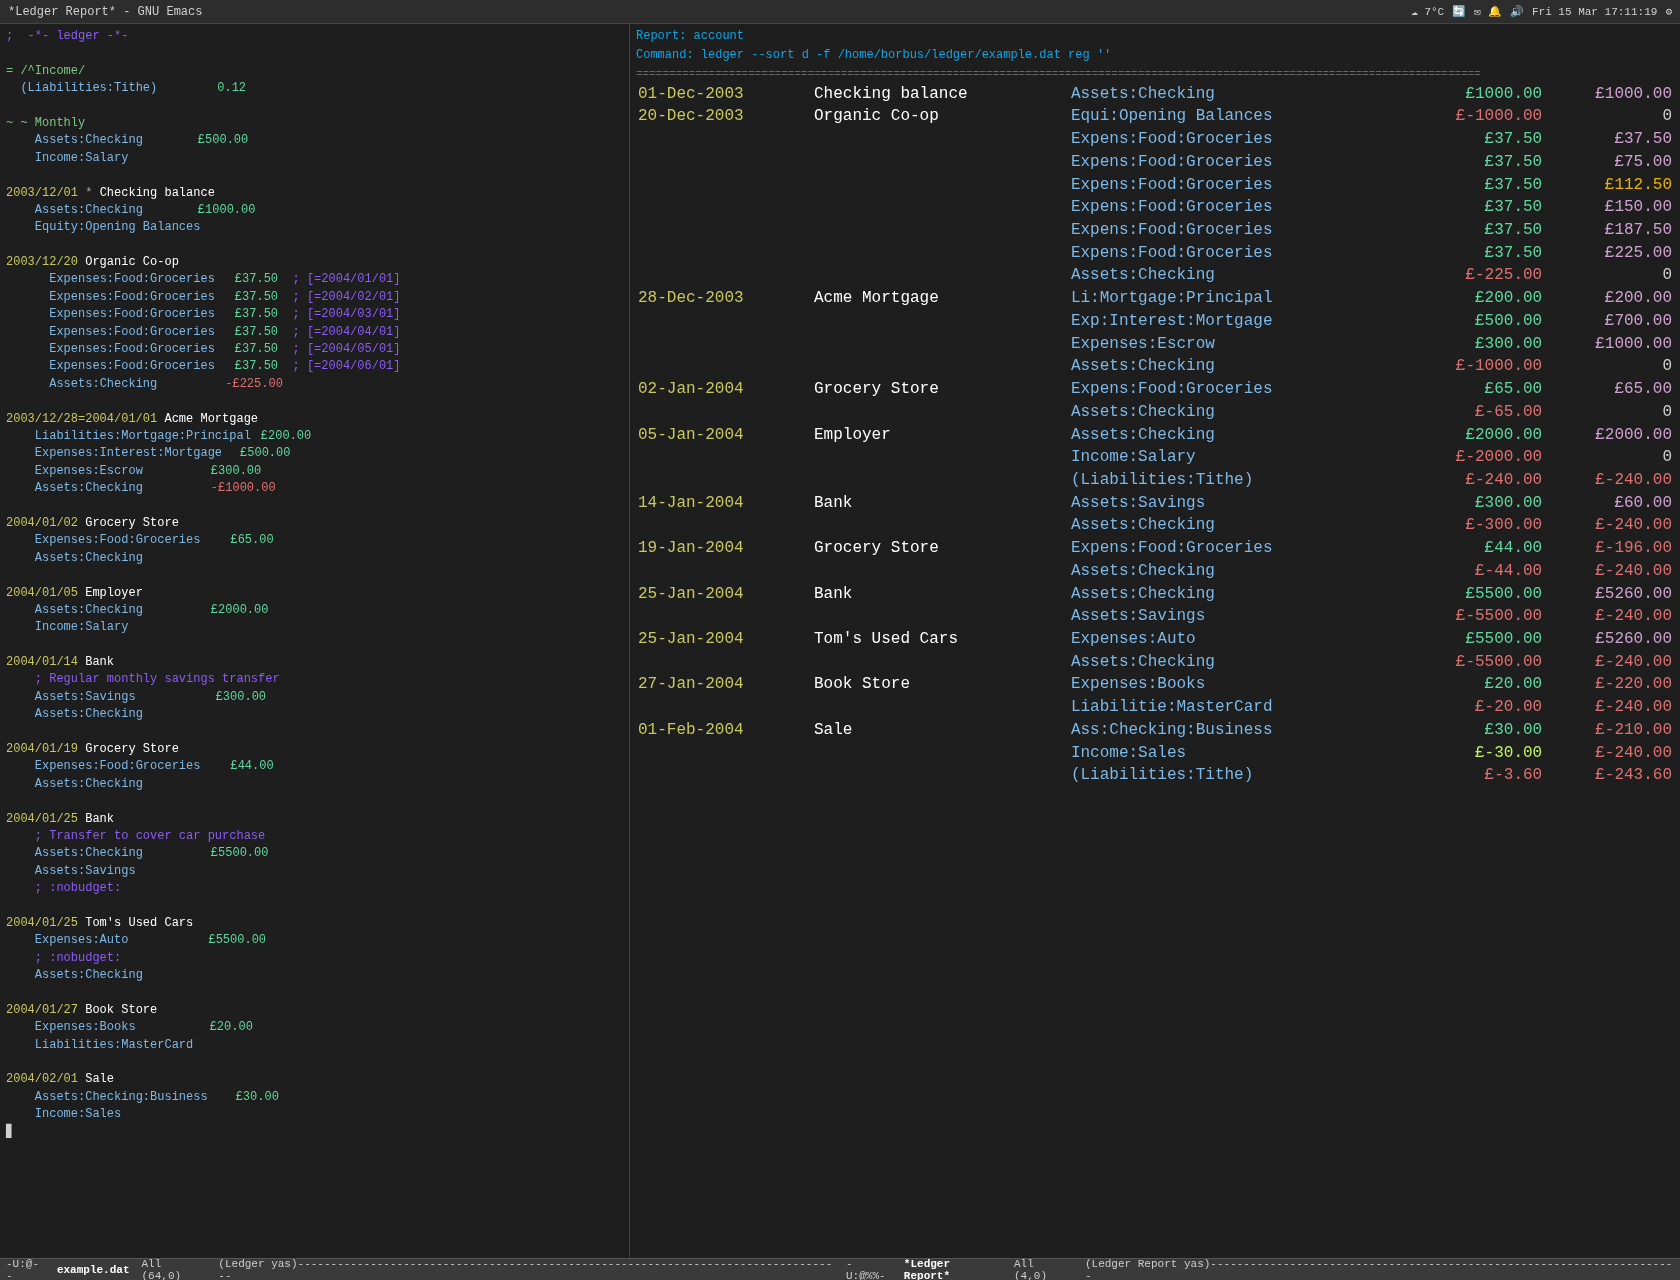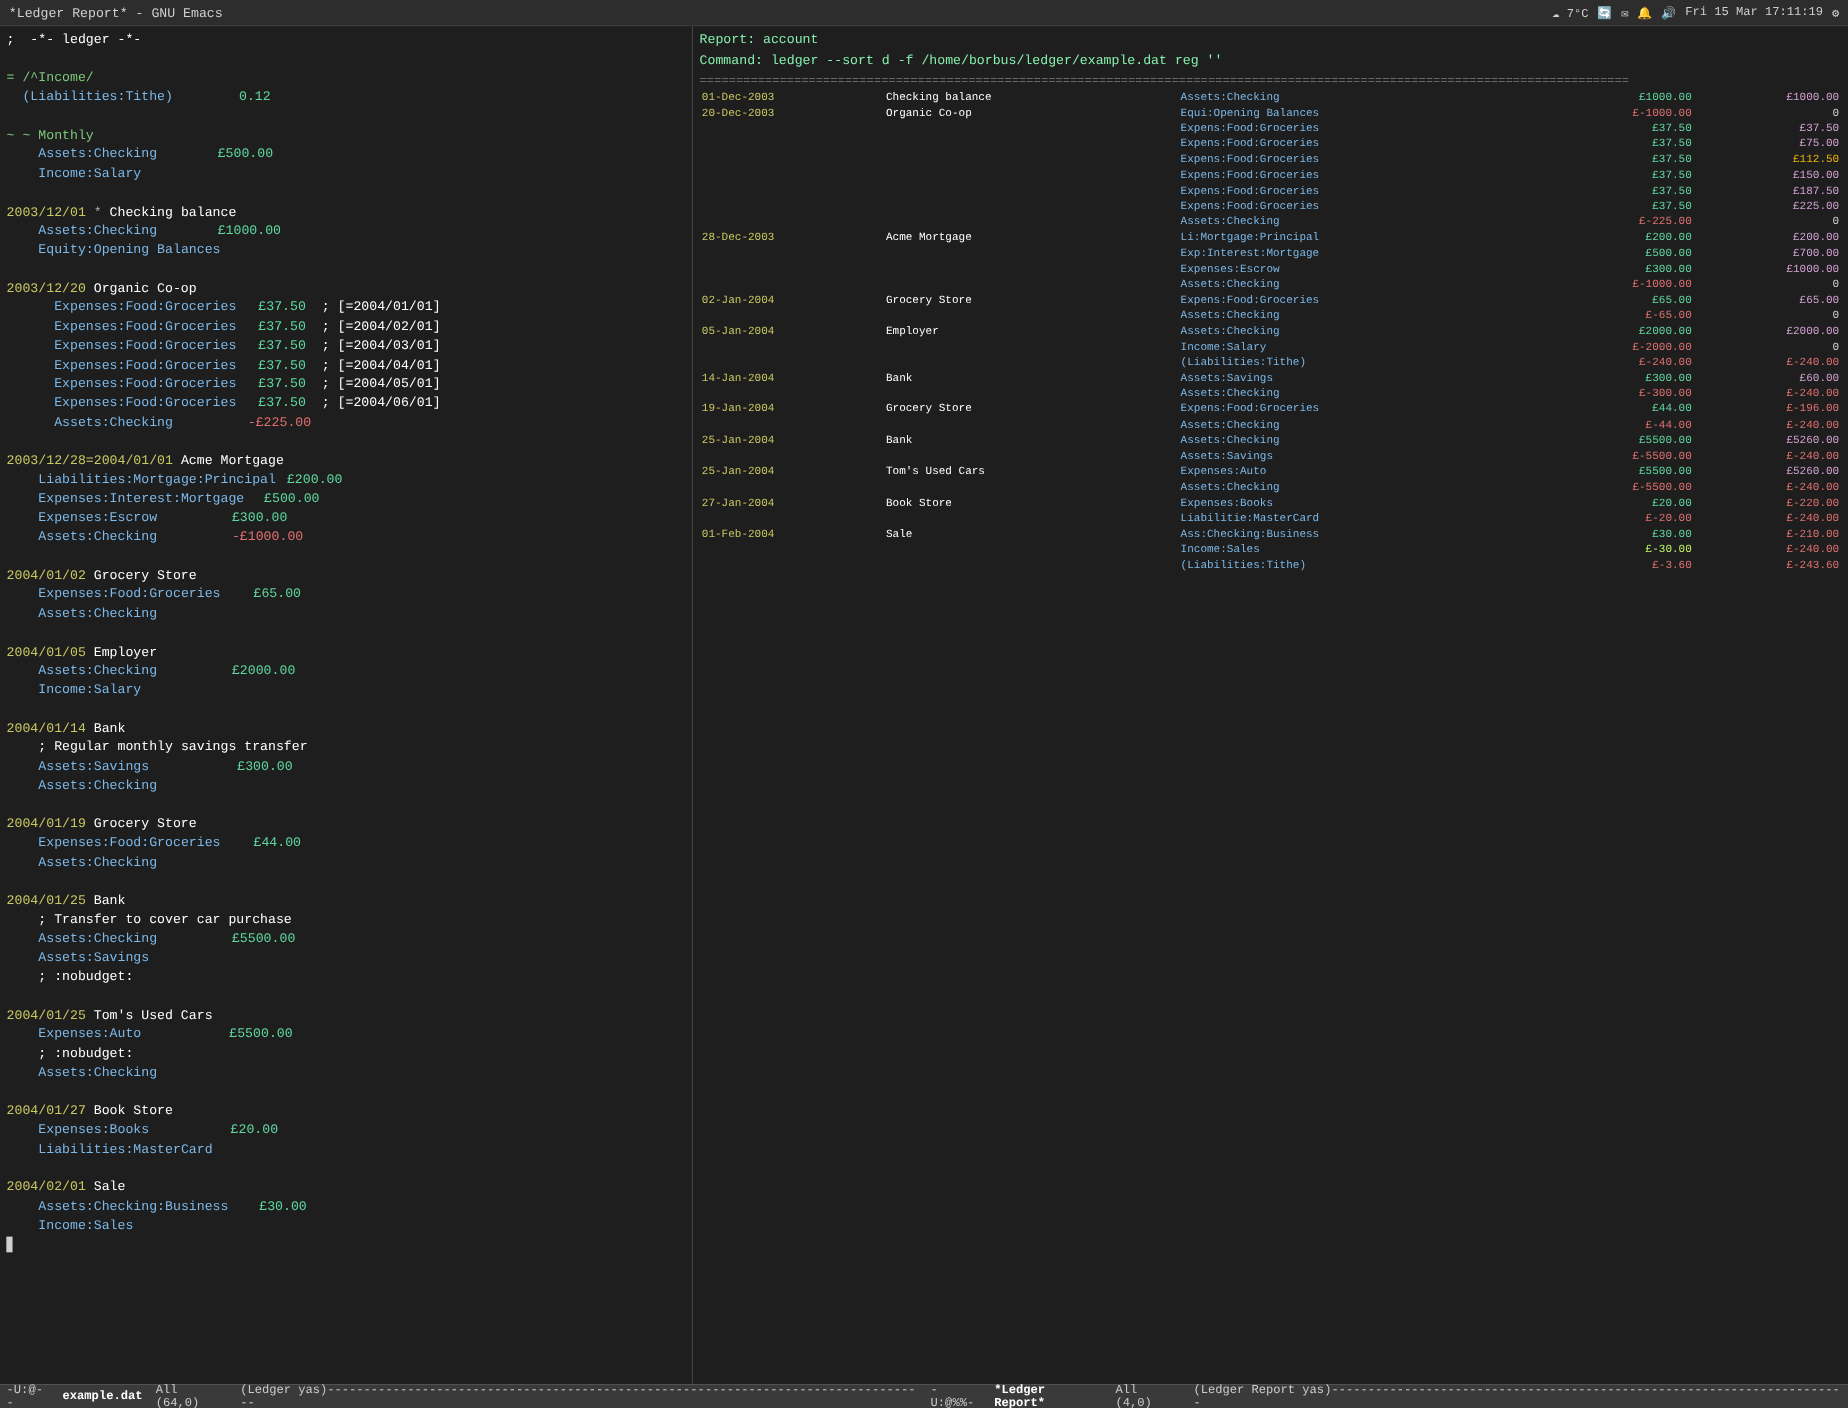--- a/index.html
+++ b/index.html
@@ -64,32 +64,32 @@
     }
     .status-right {
       flex: 1;
       padding: 0 6px;
       display: flex;
       gap: 12px;
       align-items: center;
     }
     .line { line-height: 1.45; white-space: pre; }
     .green { color: #7ec87e; }
-    .comment { color: #ffffff; }
+    .comment { color: #8b5cf6; }
     .account { color: #7cb8e8; }
     .date-col { color: #c8c860; }
     .payee { color: #ffffff; }
 
-    .report-header { color: #86efac; margin-bottom: 2px; }
+    .report-header { color: #0ea5e9; margin-bottom: 2px; }
     .separator { color: #555; font-size: 11px; }
 
     table.report {
       width: 100%;
       border-collapse: collapse;
-      font-size: 10px;
+      font-size: 16px;
     }
     table.report td {
       padding: 0 2px;
       line-height: 1.42;
       white-space: nowrap;
       vertical-align: top;
     }
     .td-date { width: 100px; color: #c8c860; }
     .td-payee { width: 160px; color: #ffffff; }
     .td-account { width: 200px; color: #7cb8e8; }

